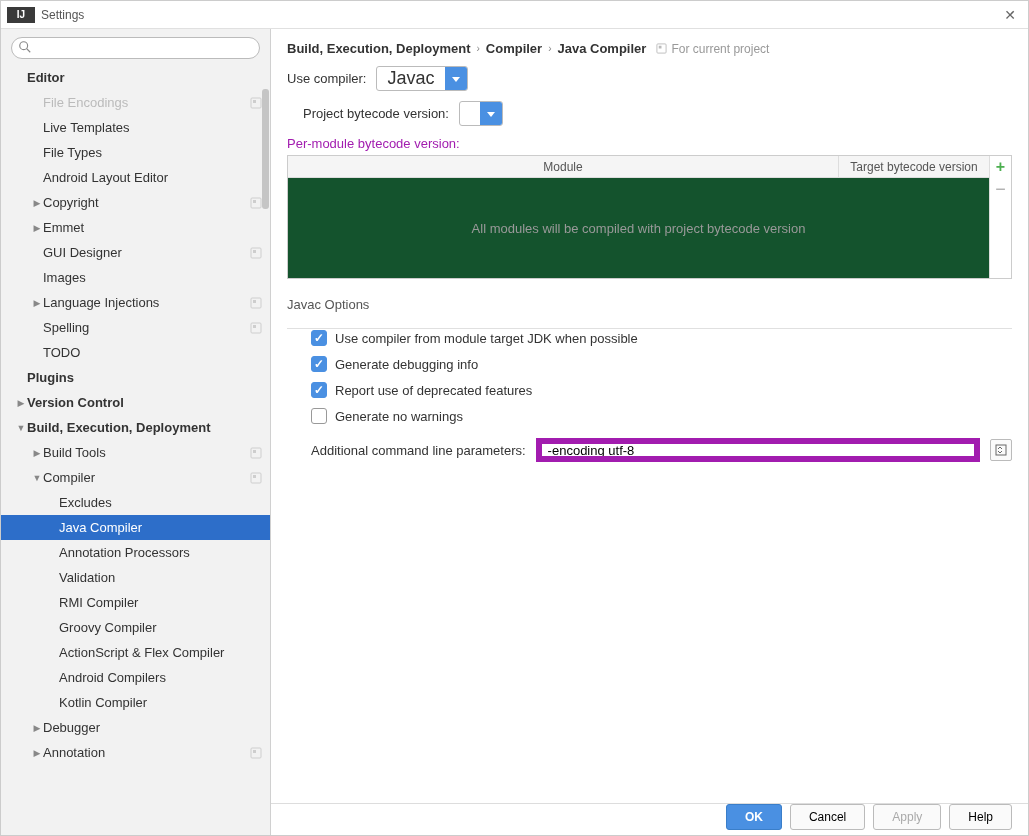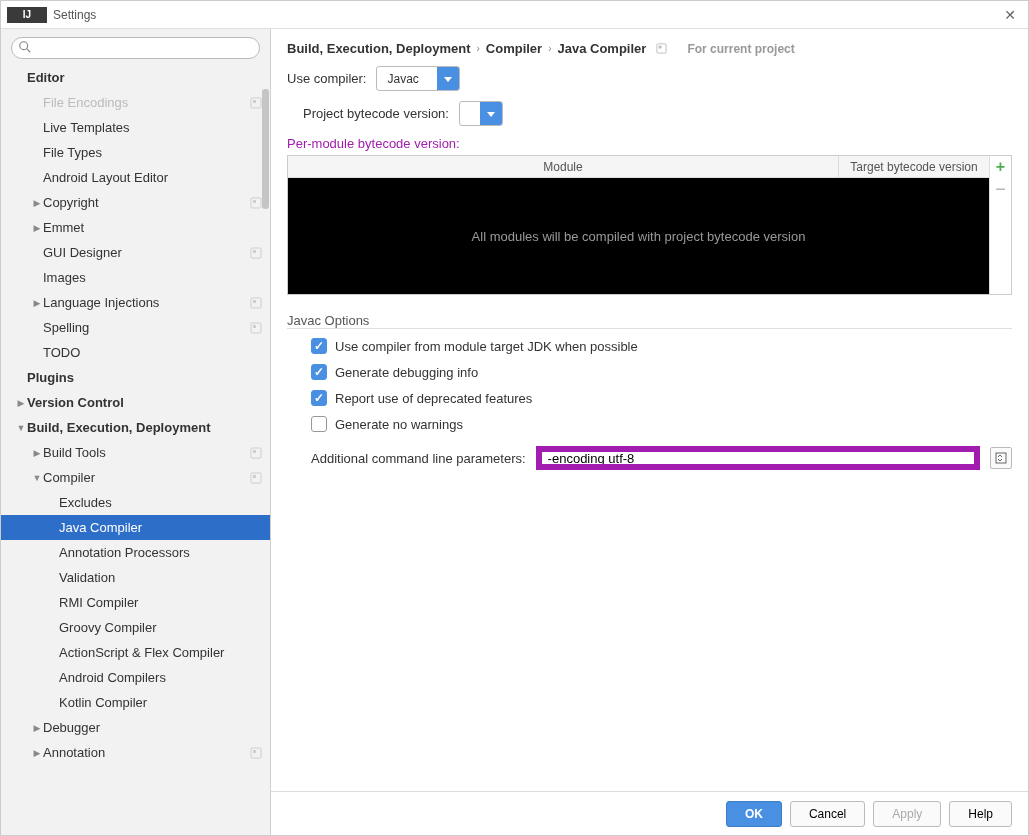--- a/index.html
+++ b/index.html
@@ -1,18 +1,18 @@
 <!DOCTYPE html>
 <html><head>
 <meta charset="utf-8">
 <style>
 * { box-sizing: border-box; margin: 0; padding: 0; font-family: "Segoe UI", Arial, sans-serif; }
 body { background: #fff; width: 1029px; height: 836px; overflow: hidden; border: 1px solid #ccc; display: flex; flex-direction: column; }
 .titlebar { height: 28px; background: #fff; border-bottom: 1px solid #e0e0e0; display: flex; align-items: center; padding: 0 6px; }
-.titlebar .app-icon { width: 40px; height: 16px; background: #3a3a3a; color: #fff; font-size: 10px; display: flex; align-items: center; justify-content: center; font-weight: bold; margin-right: 6px; }
+.titlebar .app-icon { width: 28px; height: 16px; background: #3a3a3a; color: #fff; font-size: 10px; display: flex; align-items: center; justify-content: center; font-weight: bold; margin-right: 6px; }
 .titlebar .title { font-size: 12px; color: #555; }
 .titlebar .close { margin-left: auto; font-size: 14px; color: #666; cursor: pointer; padding: 0 6px; }
 .body { flex: 1; display: flex; overflow: hidden; }
 .sidebar { width: 270px; background: #f2f2f2; border-right: 1px solid #d0d0d0; display: flex; flex-direction: column; position: relative; }
 .search-wrap { padding: 8px 10px 6px 10px; }
 .search { position: relative; }
 .search input { width: 100%; height: 22px; border: 1px solid #bbb; border-radius: 11px; padding: 0 8px 0 24px; font-size: 12px; outline: none; background: #fff; }
 .search .mag { position: absolute; left: 7px; top: 3px; width: 14px; height: 14px; color: #888; }
 .tree { flex: 1; overflow-y: auto; font-size: 13px; color: #333; padding-bottom: 6px; }
 .tree-item { height: 25px; display: flex; align-items: center; padding-right: 8px; cursor: pointer; white-space: nowrap; }
@@ -22,50 +22,50 @@
 .tree-item .label { flex: 1; }
 .tree-item .proj-icon { width: 12px; height: 12px; opacity: 0.4; }
 .tree-item .bold { font-weight: bold; }
 .lvl0 { padding-left: 14px; }
 .lvl1 { padding-left: 30px; }
 .lvl2 { padding-left: 46px; }
 .content { flex: 1; display: flex; flex-direction: column; overflow: hidden; }
 .breadcrumb { padding: 12px 16px 10px 16px; font-size: 13px; display: flex; align-items: center; gap: 6px; }
 .breadcrumb .crumb { font-weight: bold; color: #333; }
 .breadcrumb .sep { color: #888; font-size: 10px; }
-.breadcrumb .scope { color: #999; font-size: 12px; font-weight: bold; margin-left: 4px; display: flex; align-items: center; gap: 20px; }
+.breadcrumb .scope { color: #999; font-size: 12px; font-weight: normal; margin-left: 4px; display: flex; align-items: center; gap: 4px; }
 .main { flex: 1; padding: 0 16px 10px 16px; overflow-y: auto; font-size: 13px; color: #333; }
 .row { display: flex; align-items: center; margin-bottom: 10px; }
 .row .lbl { margin-right: 10px; }
 .combo { display: flex; border: 1px solid #bbb; border-radius: 3px; overflow: hidden; height: 25px; background: #fff; }
-.combo .val { padding: 0 10px; display: flex; align-items: center; min-width: 50px; font-size: 12px; }
+.combo .val { padding: 0 10px; display: flex; align-items: center; min-width: 50px; font-size: 18px; }
 .combo .drop { width: 22px; background: #4a90e2; display: flex; align-items: center; justify-content: center; cursor: pointer; }
 .combo .drop svg { fill: #fff; }
 .indent-sub { margin-left: 16px; }
 .section-lbl { font-size: 13px; color: #a21caf; margin: 6px 0 4px 0; }
-.module-table { border: 1px solid #ccc; height: 140px; display: flex; position: relative; }
+.module-table { border: 1px solid #ccc; height: 124px; display: flex; position: relative; }
 .module-main { flex: 1; display: flex; flex-direction: column; }
 .module-header { display: flex; height: 22px; background: #f5f5f5; border-bottom: 1px solid #ddd; }
 .module-header .col { border-right: 1px solid #ddd; text-align: center; font-size: 12px; color: #555; display: flex; align-items: center; justify-content: center; }
 .module-header .col.mod { flex: 1; }
 .module-header .col.tgt { width: 150px; border-right: none; }
-.module-body { flex: 1; display: flex; align-items: center; justify-content: center; color: #999; font-size: 13px; background: #000000; }
+.module-body { flex: 1; display: flex; align-items: center; justify-content: center; color: #999; font-size: 13px; background: #14532d; }
 .module-side { width: 22px; border-left: 1px solid #ddd; display: flex; flex-direction: column; }
 .module-side .btn { height: 22px; display: flex; align-items: center; justify-content: center; cursor: pointer; }
 .module-side .plus { color: #4caf50; font-size: 16px; font-weight: bold; }
 .module-side .minus { color: #aaa; font-size: 18px; }
-.sect-title { font-size: 13px; color: #555; margin-top: 18px; border-bottom: 1px solid #e0e0e0; padding-bottom: 0; margin-bottom: 9px; }
+.sect-title { font-size: 13px; color: #555; margin-top: 18px; border-bottom: 1px solid #e0e0e0; padding-bottom: 16px; margin-bottom: 1px; }
 .check-row { display: flex; align-items: center; margin-bottom: 10px; padding-left: 24px; }
 .checkbox { width: 16px; height: 16px; border: 1px solid #999; border-radius: 3px; margin-right: 8px; display: flex; align-items: center; justify-content: center; cursor: pointer; }
 .checkbox.checked { background: #4a90e2; border-color: #4a90e2; }
 .checkbox.checked::after { content: "✓"; color: #fff; font-size: 12px; font-weight: bold; }
 .param-row { display: flex; align-items: center; margin-top: 14px; padding-left: 24px; gap: 10px; }
 .param-row input { flex: 1; height: 24px; border: 6px solid #a21caf; padding: 0 6px; font-size: 13px; }
 .expand-btn { width: 22px; height: 22px; border: 1px solid #bbb; background: #fafafa; display: flex; align-items: center; justify-content: center; cursor: pointer; border-radius: 2px; }
-.footer { height: 44px; border-top: 1px solid #ddd; display: flex; align-items: center; justify-content: flex-end; padding: 0 16px; gap: 8px; }
+.footer { height: 32px; border-top: 1px solid #ddd; display: flex; justify-content: flex-end; padding: 0 16px; gap: 8px; }
 .btn-footer { height: 26px; padding: 0 18px; border: 1px solid #bbb; border-radius: 3px; background: #fafafa; font-size: 12px; cursor: pointer; }
 .btn-footer.primary { background: #4a90e2; color: #fff; border-color: #3a7ec9; font-weight: bold; }
 .btn-footer.disabled { color: #aaa; cursor: default; }
 .proj-svg { width: 11px; height: 11px; }
 .scrollgrip { position: absolute; right: 1px; top: 60px; width: 7px; height: 120px; background: #c5c5c5; border-radius: 3px; }
 </style>
 </head>
 <body>
 
 <div class="titlebar">

